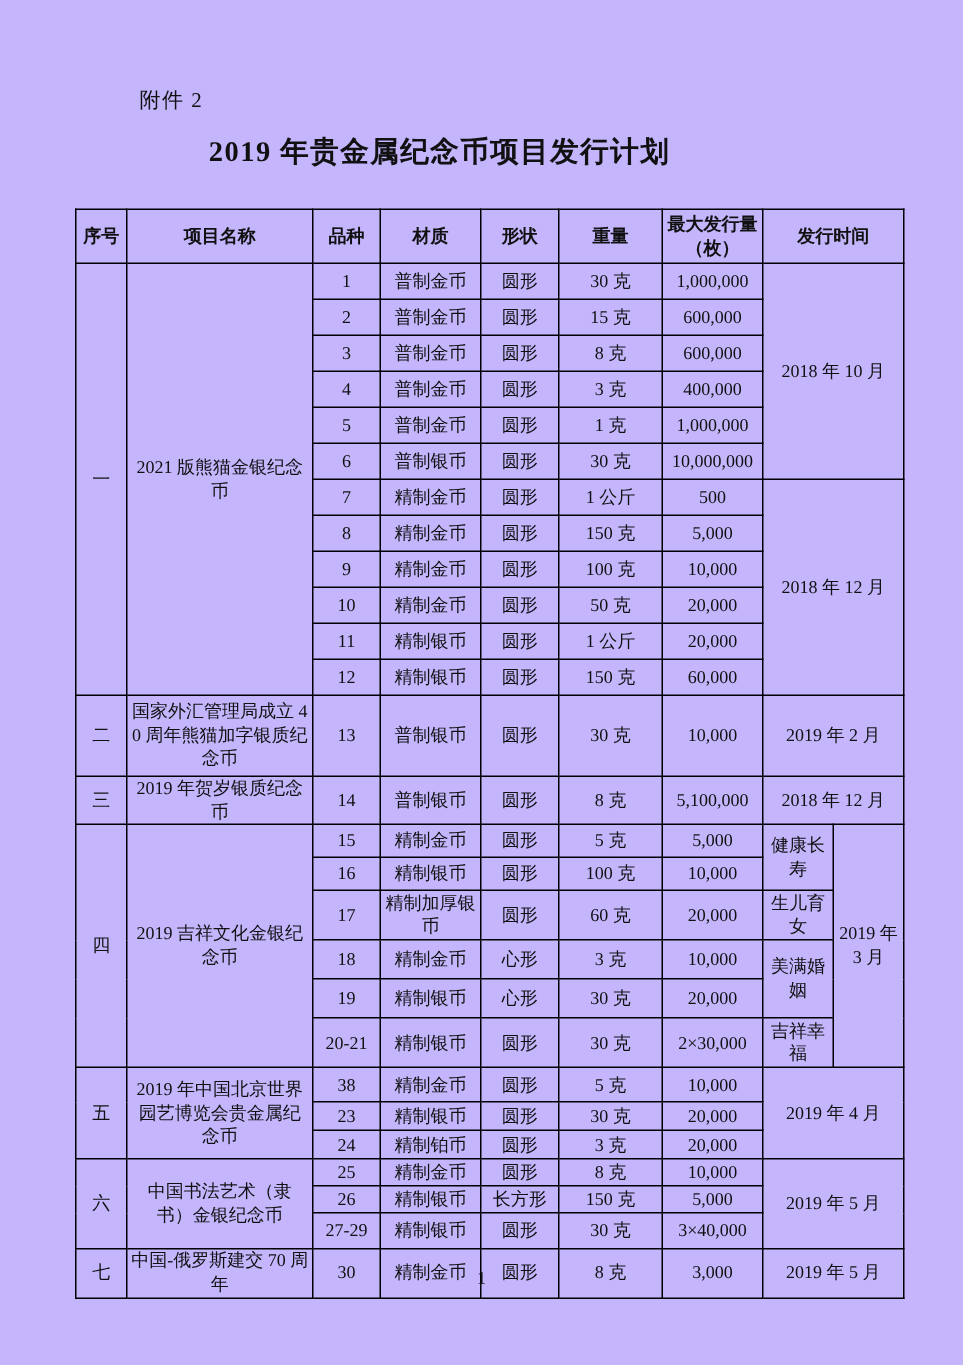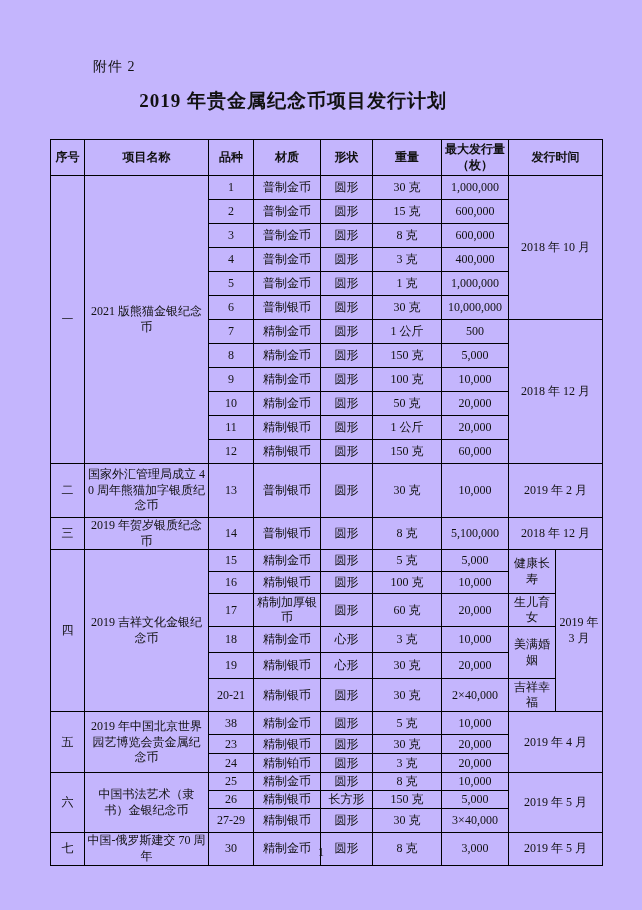--- a/index.html
+++ b/index.html
@@ -200,21 +200,21 @@
         <td>精制银币</td>
         <td>心形</td>
         <td>30 克</td>
         <td class="max-cell">20,000</td>
       </tr>
       <tr class="h33">
         <td>20-21</td>
         <td>精制银币</td>
         <td>圆形</td>
         <td>30 克</td>
-        <td class="max-cell">2×40,000</td>
+        <td class="max-cell">2×30,000</td>
         <td class="theme-cell">吉祥幸福</td>
       </tr>
       <tr class="h23">
         <td rowspan="3">五</td>
         <td rowspan="3" class="name-cell">2019 年中国北京世界园艺博览会贵金属纪念币</td>
         <td>38</td>
         <td>精制金币</td>
         <td>圆形</td>
         <td>5 克</td>
         <td class="max-cell">10,000</td>

